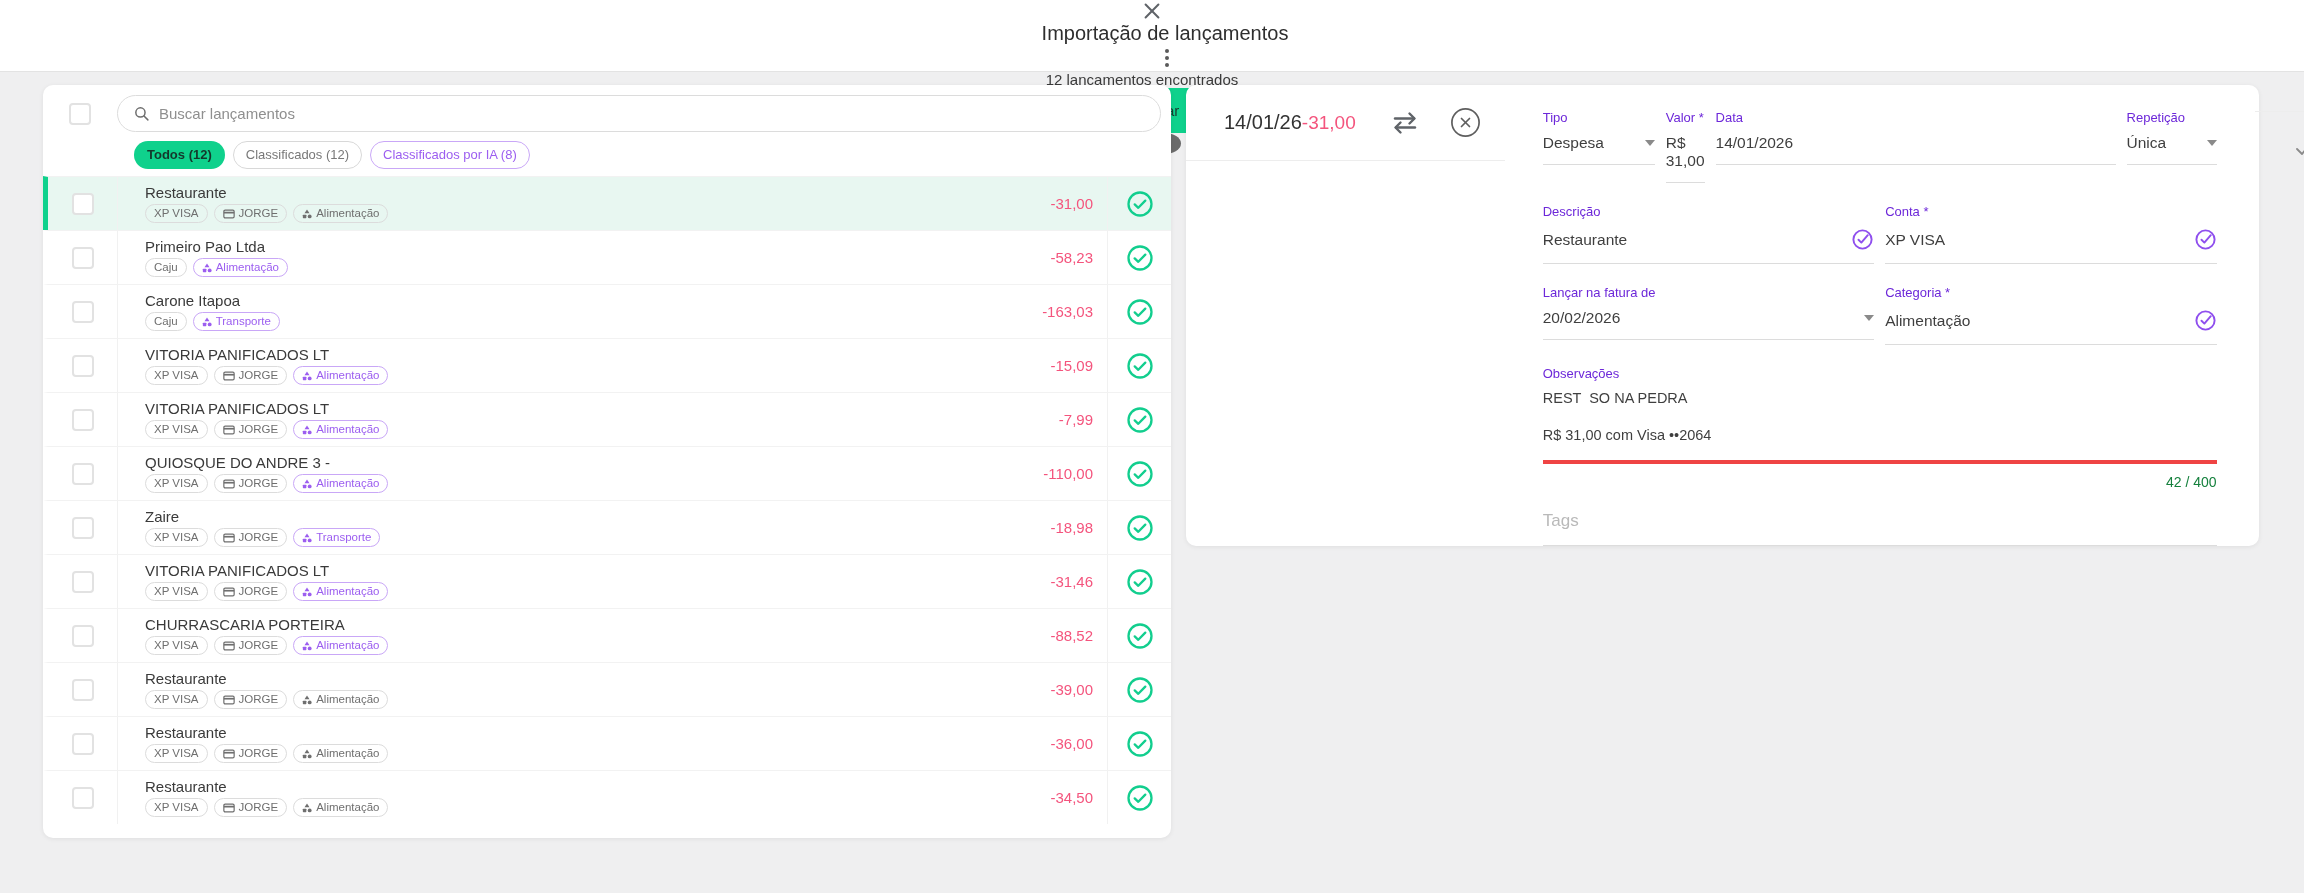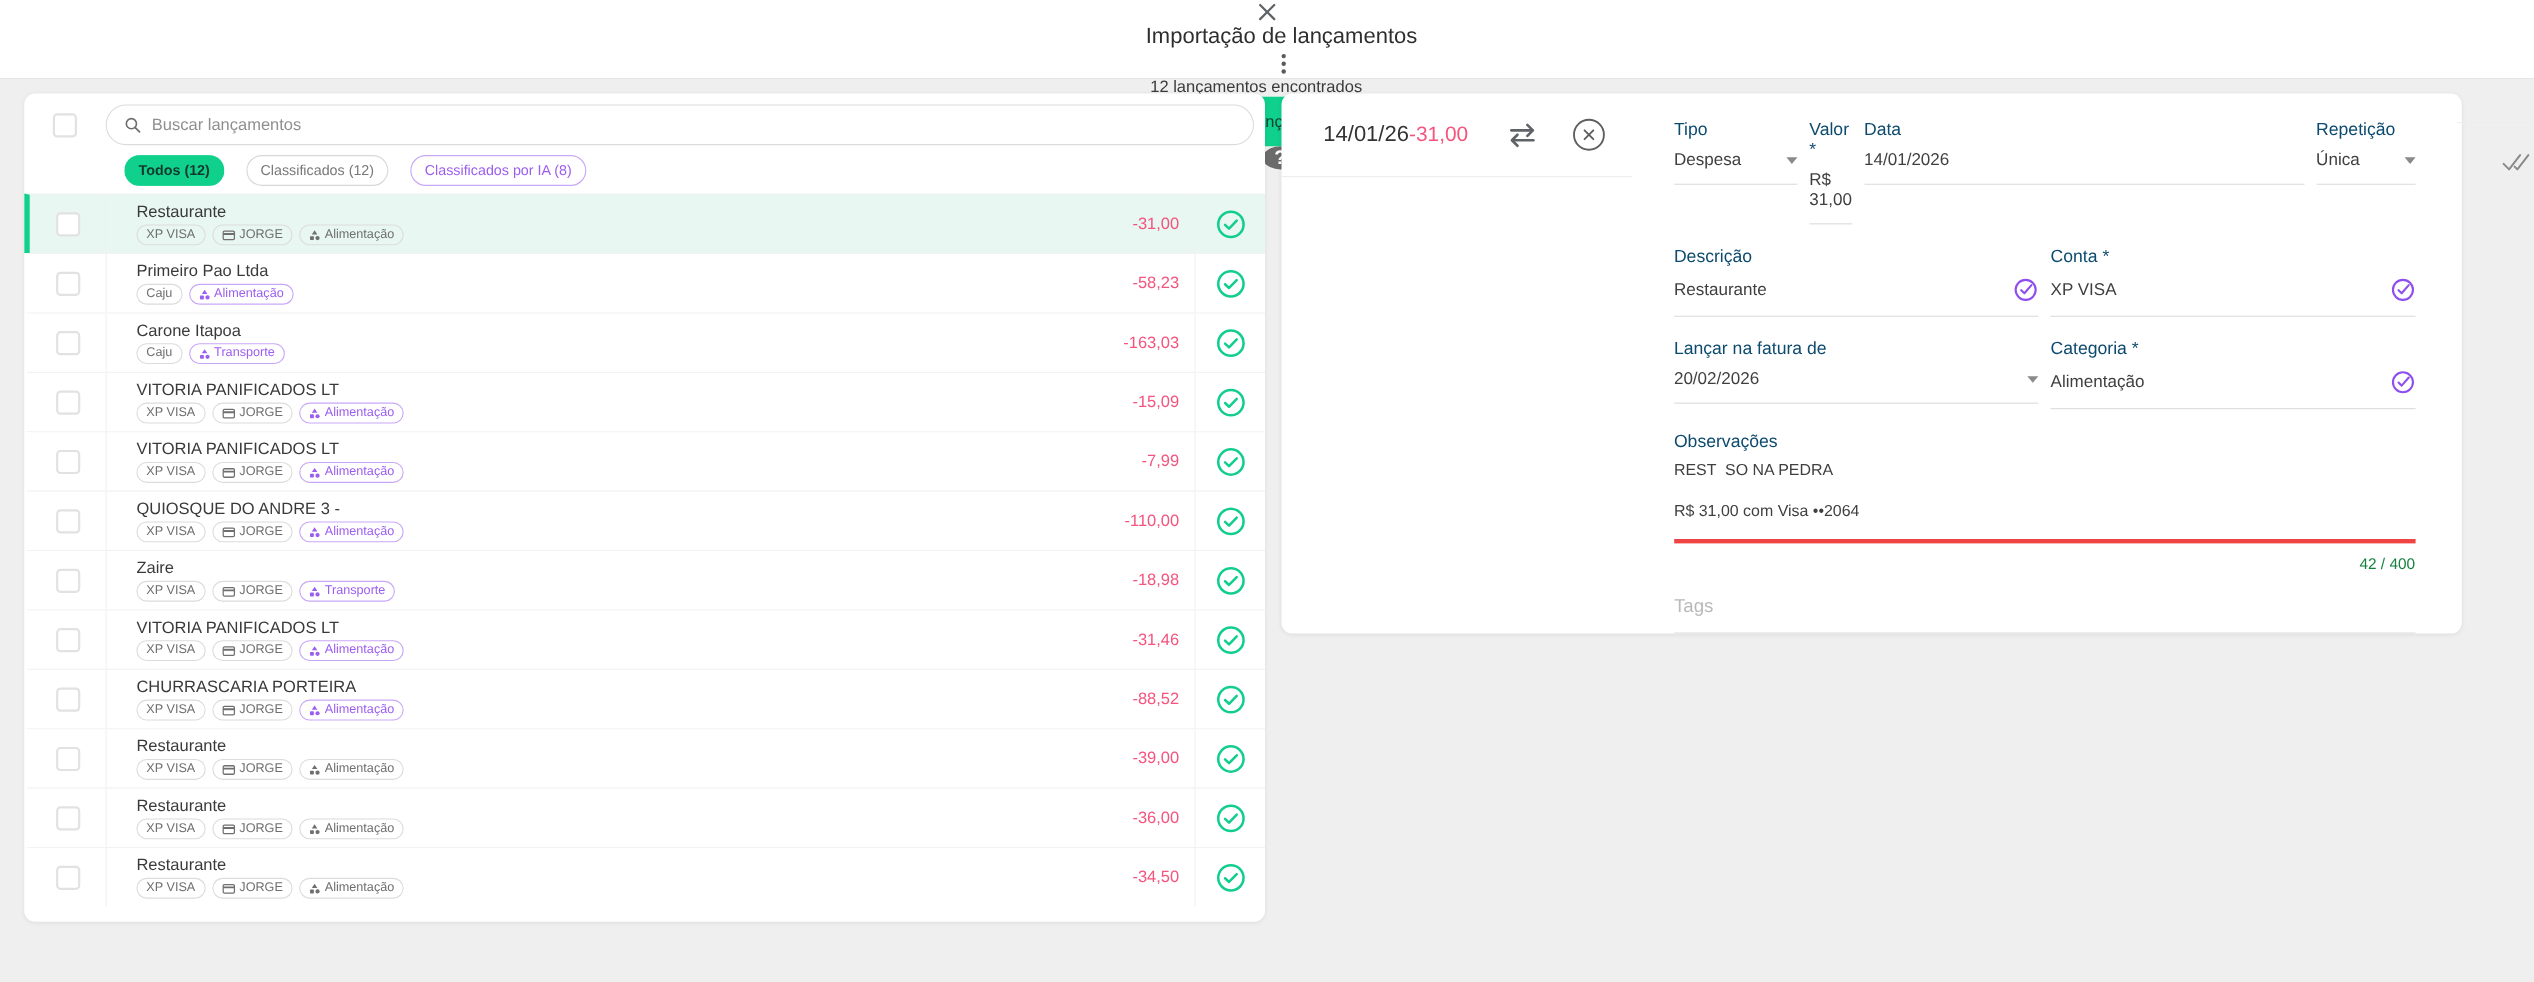--- a/index.html
+++ b/index.html
@@ -28,35 +28,35 @@
   }
   .help-btn {
     width: 33px; height: 33px; border-radius: 50%; background: #6b6b6b; color: #fff;
     font-size: 18px; font-weight: bold; display:flex; align-items:center; justify-content:center;
     margin-left: 24px; cursor: pointer; border:none; font-family: inherit;
   }
   
   .main { display: flex; gap: 15px; padding: 13px 0 0 22px; align-items: flex-start; }
   .card { background: #fff; border-radius: 10px; box-shadow: 0 1px 5px rgba(0,0,0,.07); }
   
-  .list-card { width: 1128px; height: 753px; overflow: hidden; }
+  .list-card { width: 1128px; height: 753px; overflow: hidden; margin-left: 21px; }
   .search-row { display:flex; align-items:center; padding: 10px 10px 6px 26px; gap: 26px; }
   .checkbox {
     width: 22px; height: 22px; border: 2px solid #e2e2e2; border-radius: 4px;
     background: #fff; flex: none; cursor: pointer;
   }
   .search-box {
     flex: 1; height: 37px; border: 1px solid #dcdcdc; border-radius: 19px;
     display: flex; align-items: center; padding: 0 15px; gap: 9px; cursor: text;
   }
   .search-box input {
     border: none; outline: none; flex: 1; font-size: 15px; font-family: inherit; color:#444;
   }
   .search-box input::placeholder { color: #8f8f8f; }
-  .filters { display: flex; gap: 20px; margin: 3px 0 7px 91px; }
+  .filters { display: flex; gap: 8px; margin: 3px 0 7px 91px; }
   .pill {
     font-size: 13px; padding: 5px 12px; border-radius: 14px; border: 1px solid transparent;
     cursor: pointer; background: #fff; line-height: 16px;
   }
   .pill.active { background: #0fd18c; color: #14382c; font-weight: 700; }
   .pill.default { border-color: #d8d8d8; color: #787878; }
   .pill.ai { border-color: #c9a7f7; color: #9c5ef0; }
   
   .row {
     display: flex; align-items: stretch; height: 54px;
@@ -84,21 +84,21 @@
   
   .detail-card { width: 1073px; display: flex; flex-direction: row; }
   .dp-header { height: 76px; display:flex; align-items:center; padding: 0 24px 0 38px; border-bottom: 1px solid #ededed; }
   .dp-date { font-size: 20px; font-weight: 500; color: #333; flex: 1; }
   .dp-amount { font-size: 19px; color: #f4547d; }
   .dp-swap { margin-left: 34px; }
   .dp-close { margin-left: 30px; }
   .dp-body { padding: 4px 38px 0; }
   .frow { display: flex; gap: 11px; }
   .field { padding-top: 21px; }
-  .flabel { font-size: 16px; color: #0c4a6e; }
+  .flabel { font-size: 13px; color: #6d28d9; }
   .fvalue {
     font-size: 15.5px; color: #3f3f3f; padding: 9px 0 12px;
     border-bottom: 1px solid #dcdcdc; display: flex; align-items: center; min-height: 40px;
   }
   .fvalue .grow { flex: 1; }
   .caret {
     width: 0; height: 0; border-left: 5px solid transparent; border-right: 5px solid transparent;
     border-top: 6px solid #8a8a8a; margin-left: 14px; flex: none; cursor: pointer;
   }
   .w-tipo { width: 112px; }

